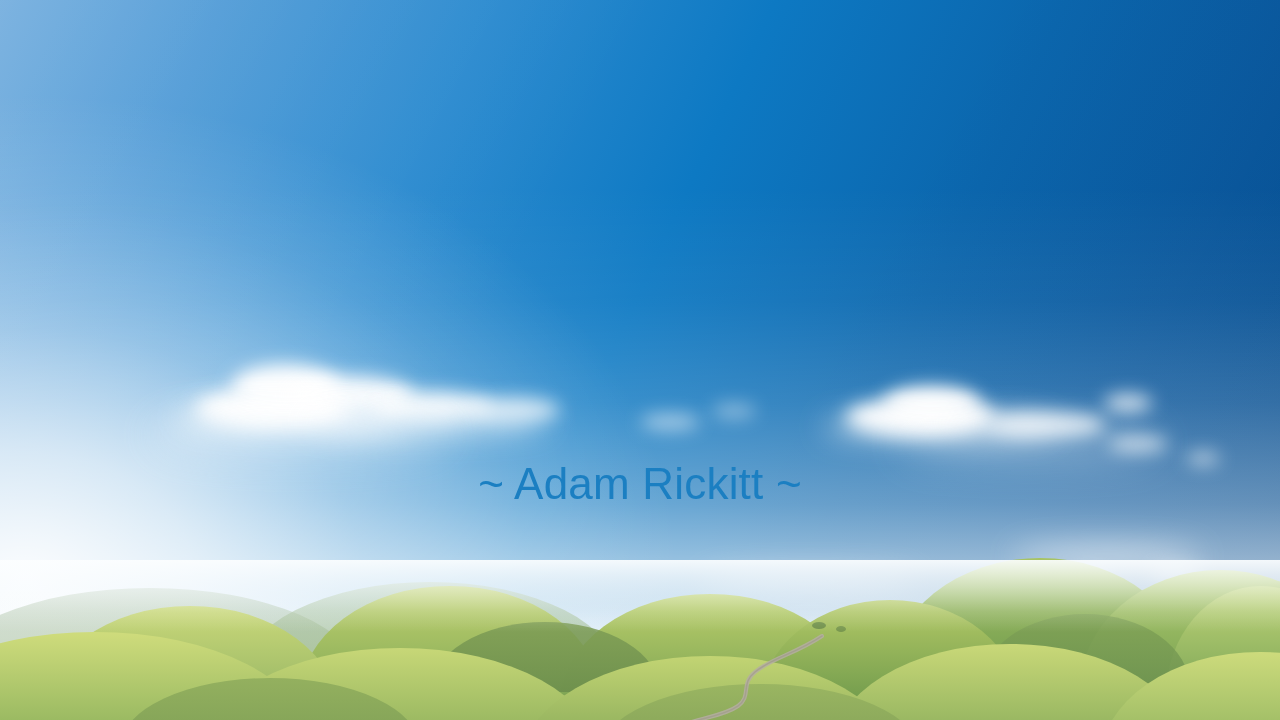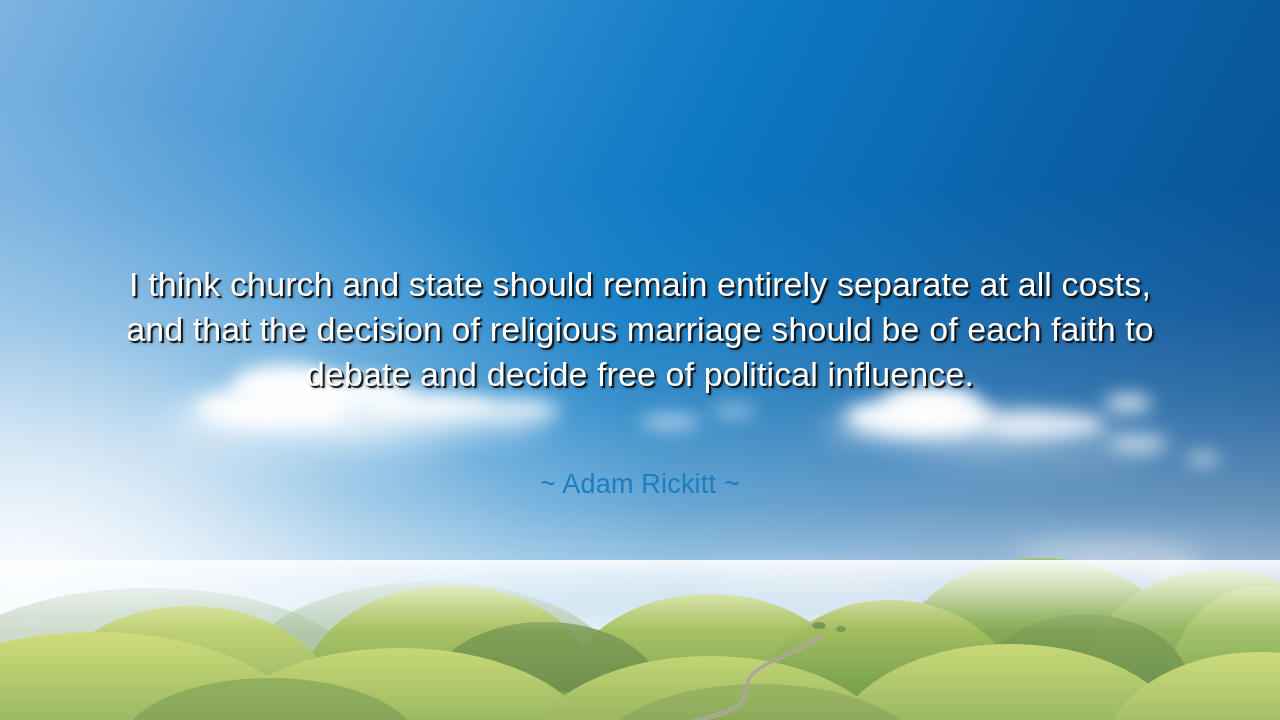--- a/index.html
+++ b/index.html
@@ -124,21 +124,21 @@
     white-space: pre-line;
   }
   .author {
     position: absolute;
     left: 0;
     right: 0;
     top: 462px;
     text-align: center;
     margin: 0;
     color: #1b7fc2;
-    font-size: 27px;
+    font-size: 44px;
     line-height: 44px;
     font-weight: 400;
     letter-spacing: 0.2px;
   }
 </style>
 </head>
 <body>
 
 <div id="stage">
 
@@ -223,19 +223,16 @@
       <path d="M232 2 C 205 20, 182 24, 165 38 C 150 50, 162 62, 148 72 C 134 82, 110 84, 96 90" stroke="#b5aea2" stroke-width="4" fill="none" stroke-linecap="round" opacity="0.85"></path>
       <path d="M232 2 C 205 20, 182 24, 165 38 C 150 50, 162 62, 148 72 C 134 82, 110 84, 96 90" stroke="#9c9689" stroke-width="1.4" fill="none" stroke-linecap="round" opacity="0.6"></path>
     </svg>
 
     <div style="position:absolute; left:812px; top:62px; width:14px; height:7px; border-radius:50%; background:#5d7f45; opacity:.7;"></div>
     <div style="position:absolute; left:836px; top:66px; width:10px; height:6px; border-radius:50%; background:#5d7f45; opacity:.6;"></div>
 
     <div class="landhaze"></div>
   </div>
 
-  <div class="quote-block">
-    <p class="quote-text">I think church and state should remain entirely separate at all costs, and that the decision of religious marriage should be of each faith to debate and decide free of political influence.</p>
-  </div>
 
   <p class="author">~ Adam Rickitt ~</p>
 
 </div>
 
 </body></html>

